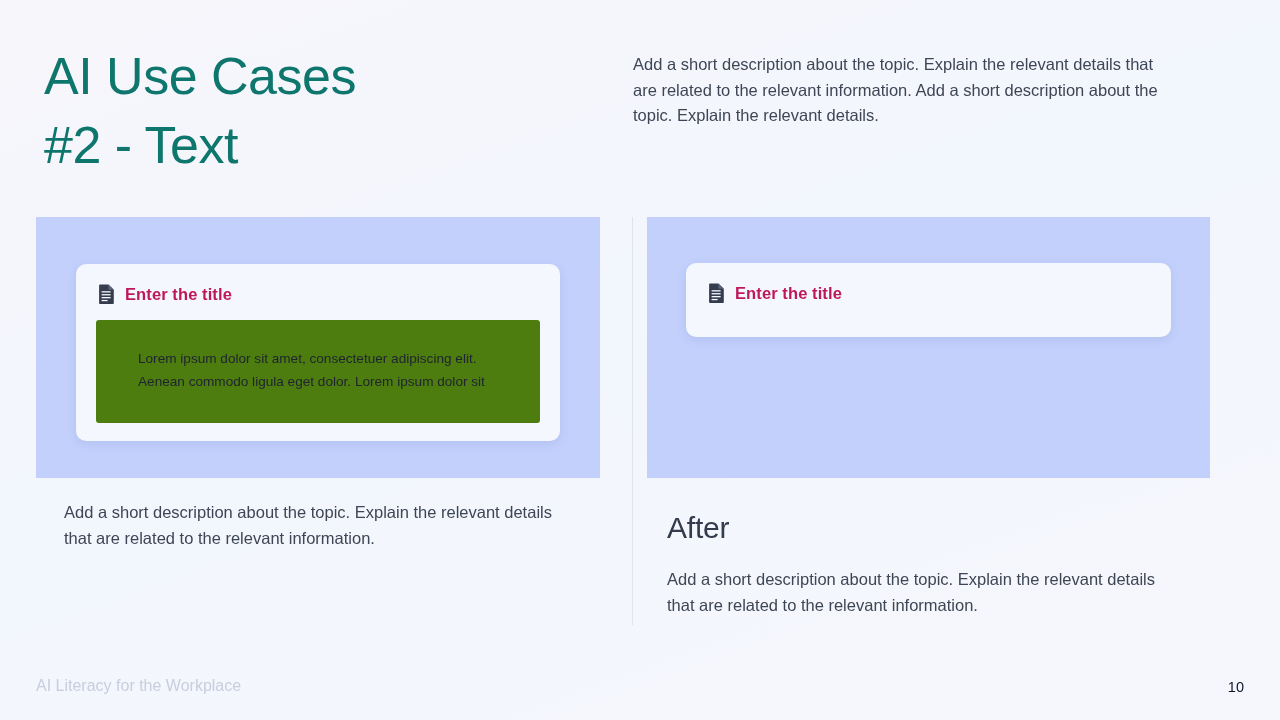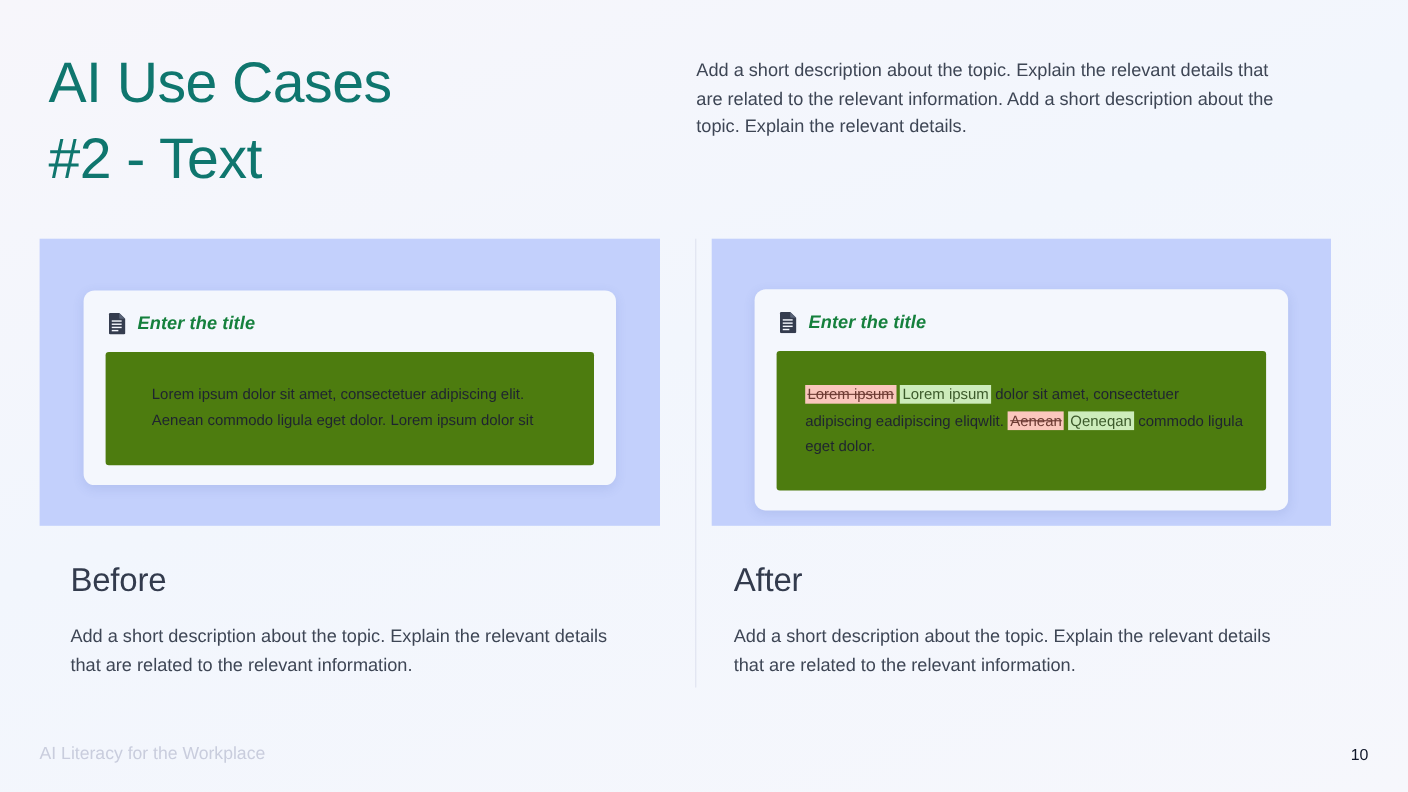--- a/index.html
+++ b/index.html
@@ -72,23 +72,22 @@
     display:flex;
     align-items:center;
     gap:9px;
     padding:4px 2px 0 2px;
     margin-bottom:16px;
   }
   .doc-icon { width:18px; height:20px; display:block; flex:none; }
   .doc-title {
     font-size:16.5px;
     font-weight:700;
-    color:#15803d;
+    color:#be185d;
     letter-spacing:.1px;
-    font-style:italic;
   }
 
   .doc-body {
     background:#4d7c0f;
     border-radius:3px;
     min-height:103px;
     padding:28px 20px 28px 42px;
   }
   .doc-body.right-body { padding:28px 16px 28px 26px; min-height:100px; }
 
@@ -168,43 +167,39 @@
               <rect x="3.6" y="15.9" width="6" height="1.3" fill="#f4f7fd"></rect>
             </svg>
           </span>
           <span class="doc-title">Enter the title</span>
         </div>
         <div class="doc-body">
           <div class="doc-text">Lorem ipsum dolor sit amet, consectetuer adipiscing elit. Aenean commodo ligula eget dolor. Lorem ipsum dolor sit</div>
         </div>
       </div>
     </div>
-    <div class="col-heading">Before</div>
     <div class="col-desc">Add a short description about the topic. Explain the relevant details that are related to the relevant information.</div>
   </div>
 
   <div class="column right">
     <div class="panel">
       <div class="doc-card right-card">
         <div class="doc-head">
           <span class="doc-icon-wrap">
             <svg class="doc-icon" viewBox="0 0 18 20" xmlns="http://www.w3.org/2000/svg">
               <path d="M2.2 0.6h8.2l5.4 5.2v13.1c0 .6-.5 1.1-1.1 1.1H2.2c-.6 0-1.1-.5-1.1-1.1V1.7c0-.6.5-1.1 1.1-1.1z" fill="#343c4e"></path>
               <path d="M10.4 0.6l5.4 5.2h-4.6c-.4 0-.8-.4-.8-.9V0.6z" fill="#5a6478"></path>
               <rect x="3.6" y="7.2" width="9" height="1.3" fill="#f4f7fd"></rect>
               <rect x="3.6" y="10.1" width="9" height="1.3" fill="#f4f7fd"></rect>
               <rect x="3.6" y="13" width="9" height="1.3" fill="#f4f7fd"></rect>
               <rect x="3.6" y="15.9" width="6" height="1.3" fill="#f4f7fd"></rect>
             </svg>
           </span>
           <span class="doc-title">Enter the title</span>
         </div>
-        <div class="doc-body right-body">
-          <div class="doc-text right-text" id="diff-text"><span class="del">Lorem ipsum</span> <span class="ins">Lorem ipsum</span> <span> dolor sit amet, consectetuer adipiscing eadipiscing eliqwlit. </span><span class="del">Aenean</span> <span class="ins">Qeneqan</span> <span> commodo ligula eget dolor.</span></div>
-        </div>
       </div>
     </div>
     <div class="col-heading">After</div>
     <div class="col-desc">Add a short description about the topic. Explain the relevant details that are related to the relevant information.</div>
   </div>
 
 </div>
 
 <div class="footer-note">AI Literacy for the Workplace</div>
 <div class="page-num">10</div>

